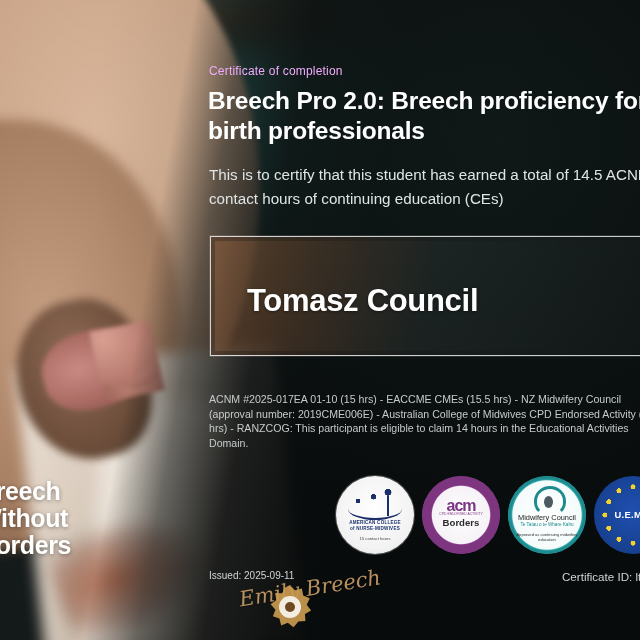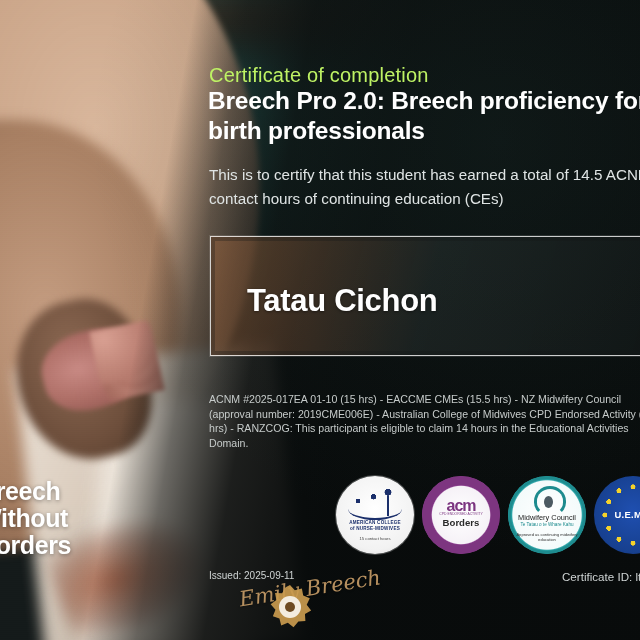--- a/index.html
+++ b/index.html
@@ -92,21 +92,21 @@
   }
   .scrim2{
     position:absolute;inset:0;
     background:radial-gradient(ellipse at 78% 22%, rgba(40,70,66,.22) 0%, rgba(0,0,0,0) 58%);
   }
 
   
   .content{position:absolute;inset:0;}
   .eyebrow{
     position:absolute;left:209px;top:64px;
-    font-size:20px;color:#bef264;letter-spacing:.2px;white-space:nowrap;text-align:right;
+    font-size:12px;color:#f0abfc;letter-spacing:.2px;white-space:nowrap;text-align:right;
   }
   .title{
     position:absolute;left:208px;top:86px;width:470px;
     font-size:24.5px;font-weight:bold;color:#ffffff;line-height:30px;
     letter-spacing:-.2px;
   }
   .subtitle{
     position:absolute;left:209px;top:163px;width:470px;
     font-size:15.2px;color:#dfe4e4;line-height:24px;
   }
@@ -268,21 +268,21 @@
   <div class="scrim"></div>
   <div class="scrim2"></div>
 
   <div class="content">
 
     <div class="eyebrow">Certificate of completion</div>
     <div class="title">Breech Pro 2.0: Breech proficiency for birth professionals</div>
     <div class="subtitle">This is to certify that this student has earned a total of 14.5 ACNM contact hours of continuing education (CEs)</div>
 
     <div class="award"></div>
-    <div class="award-name">Tatau Cichon</div>
+    <div class="award-name">Tomasz Council</div>
 
     <div class="fineprint">ACNM #2025-017EA 01-10 (15 hrs) - EACCME CMEs (15.5 hrs) - NZ Midwifery Council (approval number: 2019CME006E) - Australian College of Midwives CPD Endorsed Activity (15 hrs) - RANZCOG: This participant is eligible to claim 14 hours in the Educational Activities Domain.</div>
 
     <div class="badges">
 
       <div class="badge b-acnm">
         <div class="acnm-fig"></div>
         <div class="acnm-arc"></div>
         <div class="acnm-stem"></div>
         <div class="acnm-t1">

